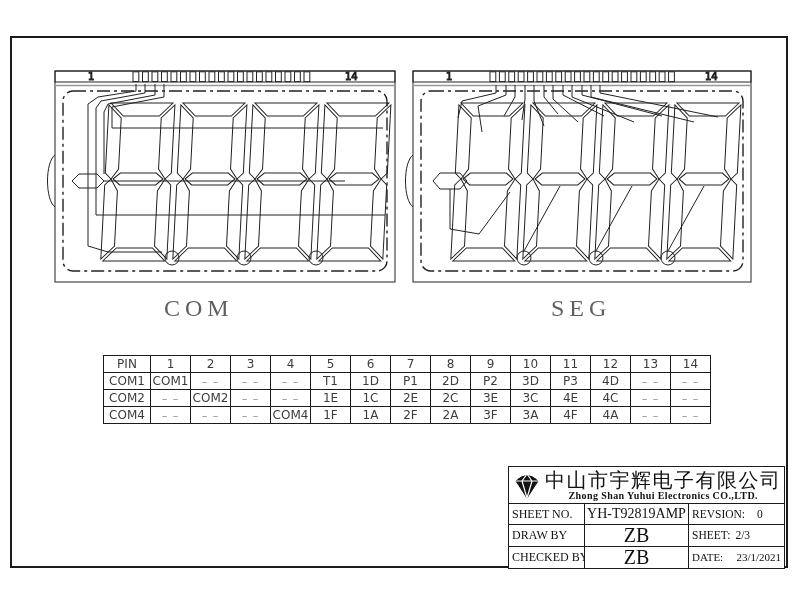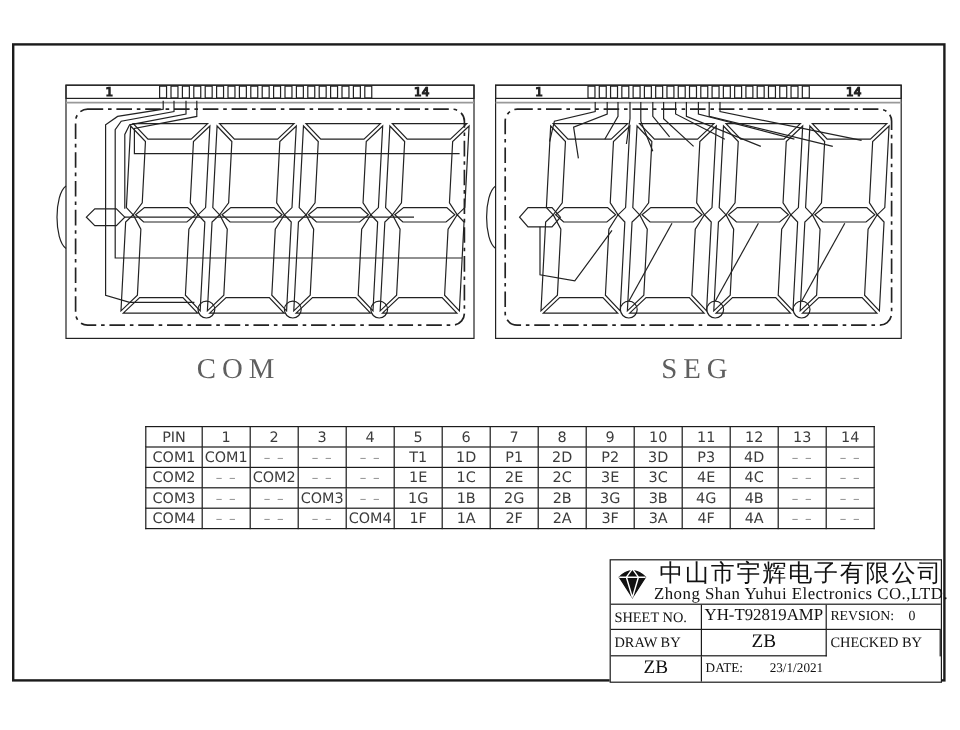--- a/index.html
+++ b/index.html
@@ -16,21 +16,21 @@
   .pin-num { font-family:"DejaVu Sans", sans-serif; font-size:10px; fill:#333; }
 
   .caption {
     position:absolute; font-family:"Liberation Serif", serif;
     font-size:24px; color:#5f5f5f; letter-spacing:5px;
   }
   .com-caption { left:164px; top:295px; }
   .seg-caption { left:551px; top:295px; }
 
   table.pin-table {
-    position:absolute; left:121px; top:355px;
+    position:absolute; left:103px; top:355px;
     border-collapse:collapse; table-layout:fixed; background:#fff;border-radius:20px;
   }
   .pin-table th, .pin-table td {
     border:1.6px solid #1b1b1b; height:16px; width:39px;
     text-align:center; vertical-align:middle; padding:0;
     font-size:12px; font-weight:normal; color:#3c3c3c; white-space:nowrap;
   }
   .pin-table th:first-child, .pin-table td:first-child { width:46px; }
   .pin-table td.dash { color:#8a8a8a; letter-spacing:1px; font-size:11px; }
 
@@ -42,37 +42,37 @@
     height:37px; border-bottom:1.6px solid #1b1b1b; box-sizing:border-box;
     display:flex; align-items:center; padding:1px 3px;
   }
   .tb-logo { flex:0 0 auto; margin-right:3px; }
   .tb-names { display:flex; flex-direction:column; align-items:center; line-height:1; }
   .tb-company-cn {
     font-family:"Liberation Serif", serif; font-size:20px; color:#111;
     letter-spacing:1.5px; white-space:nowrap;
   }
   .tb-company-en {
-    font-family:"Liberation Serif", serif; font-size:14px; font-weight:normal;
+    font-family:"Liberation Serif", serif; font-size:10px; font-weight:bold;
     color:#111; white-space:nowrap; letter-spacing:0.4px; margin-top:1px;
   }
   .tb-grid {
     display:grid; grid-template-columns:76px 104px 1fr;
     grid-auto-rows:1fr; height:calc(100% - 37px);
   }
   .tb-cell {
     border-right:1.6px solid #1b1b1b; border-bottom:1.6px solid #1b1b1b;
     box-sizing:border-box; display:flex; align-items:center;
     font-family:"Liberation Serif", serif; font-size:12px; color:#111;
     padding:0 3px; white-space:nowrap; overflow:hidden;
   }
   .tb-cell.last-col { border-right:none; }
   .tb-cell.last-row { border-bottom:none; }
   .tb-cell.value { justify-content:center; font-size:14px; }
-  .tb-cell.value.big { font-size:16px; }
+  .tb-cell.value.big { font-size:20px; }
   .tb-cell.right { font-size:11.5px; }
   .tb-cell.right .rv { margin-left:12px; }
   .tb-cell.right.date { font-size:11px;justify-content:space-between; }
 </style>
 </head>
 <body>
 
 <div class="sheet-border"></div>
 
 <svg class="displays" width="800" height="344" viewBox="0 0 800 344">
@@ -241,37 +241,20 @@
         <td>2E</td>
         <td>2C</td>
         <td>3E</td>
         <td>3C</td>
         <td>4E</td>
         <td>4C</td>
         <td class="dash">– –</td>
         <td class="dash">– –</td>
       </tr>
       <tr>
-        <td>COM3</td>
-        <td class="dash">– –</td>
-        <td class="dash">– –</td>
-        <td>COM3</td>
-        <td class="dash">– –</td>
-        <td>1G</td>
-        <td>1B</td>
-        <td>2G</td>
-        <td>2B</td>
-        <td>3G</td>
-        <td>3B</td>
-        <td>4G</td>
-        <td>4B</td>
-        <td class="dash">– –</td>
-        <td class="dash">– –</td>
-      </tr>
-      <tr>
         <td>COM4</td>
         <td class="dash">– –</td>
         <td class="dash">– –</td>
         <td class="dash">– –</td>
         <td>COM4</td>
         <td>1F</td>
         <td>1A</td>
         <td>2F</td>
         <td>2A</td>
         <td>3F</td>
@@ -297,20 +280,24 @@
   </div>
   <div class="tb-grid">
     <div class="tb-cell">SHEET NO.</div>
     <div class="tb-cell value">YH-T92819AMP</div>
     <div class="tb-cell right last-col">
       <span>REVSION:</span>
       <span class="rv">0</span>
     </div>
     <div class="tb-cell">DRAW BY</div>
     <div class="tb-cell value big">ZB</div>
+    <div class="tb-cell right last-col">
+      <span>SHEET:</span>
+      <span class="rv" style="margin-left:5px">2/3</span>
+    </div>
     <div class="tb-cell last-row">CHECKED BY</div>
     <div class="tb-cell value big last-row">ZB</div>
     <div class="tb-cell right date last-col last-row">
       <span>DATE:</span>
       <span class="rv" style="margin-left:4px">23/1/2021</span>
     </div>
   </div>
 </div>
 
 </body></html>

